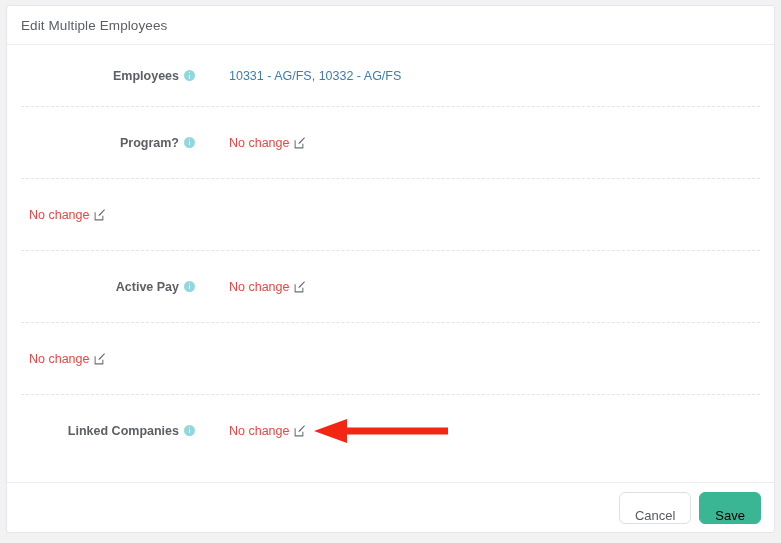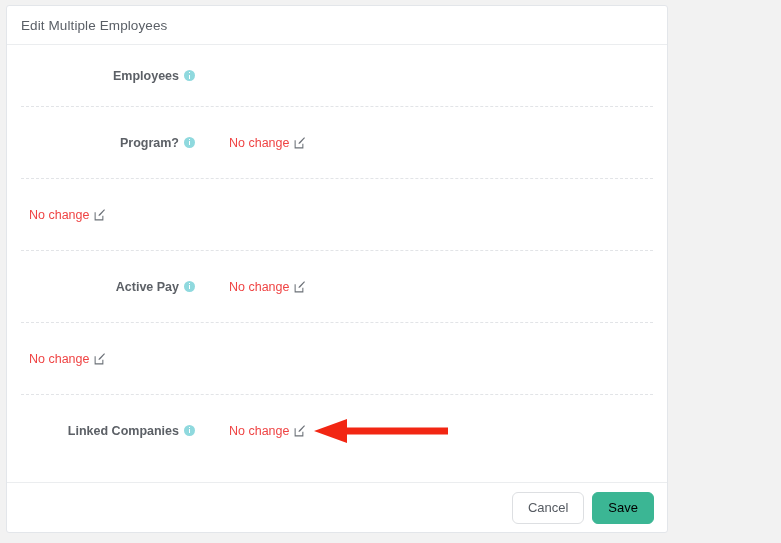--- a/index.html
+++ b/index.html
@@ -18,21 +18,21 @@
     position: relative;
     width: 781px;
     height: 543px;
   }
 
   
   .panel {
     position: absolute;
     left: 6px;
     top: 5px;
-    width: 662px;
+    width: 769px;
     height: 528px;
     background: #ffffff;
     border: 1px solid #e3e6ea;
     border-radius: 3px;
     box-sizing: border-box;
   }
 
   .panel-header {
     position: absolute;
     left: 0;
@@ -165,21 +165,21 @@
     position: absolute;
     right: 13px;
     top: 9px;
     display: flex;
     gap: 8px;
   }
   .btn {
     font-family: "Liberation Sans", sans-serif;
     font-size: 13px;
     border-radius: 6px;
-    padding: 0 15px;
+    padding: 8px 15px;
     height: 32px;
     line-height: 30px;
     box-sizing: border-box;
     cursor: pointer;
     white-space: nowrap;
   }
   .btn-cancel {
     background: #ffffff;
     border: 1px solid #dddfe2;
     color: #555a61;
@@ -211,20 +211,23 @@
     <div class="panel-header">
       <div class="panel-title">Edit Multiple Employees</div>
     </div>
 
     <div class="panel-body">
 
       <div class="form-row first">
         <div class="row-inner">
           <div class="row-label">
             <span>Employees</span><span class="info-icon"></span>
+          </div>
+          <div class="row-value link">
+            <span>10331 - AG/FS, 10332 - AG/FS</span>
           </div>
         </div>
       </div>
 
       <div class="form-row">
         <div class="row-inner">
           <div class="row-label">
             <span>Program?</span><span class="info-icon"></span>
           </div>
           <div class="row-value">

